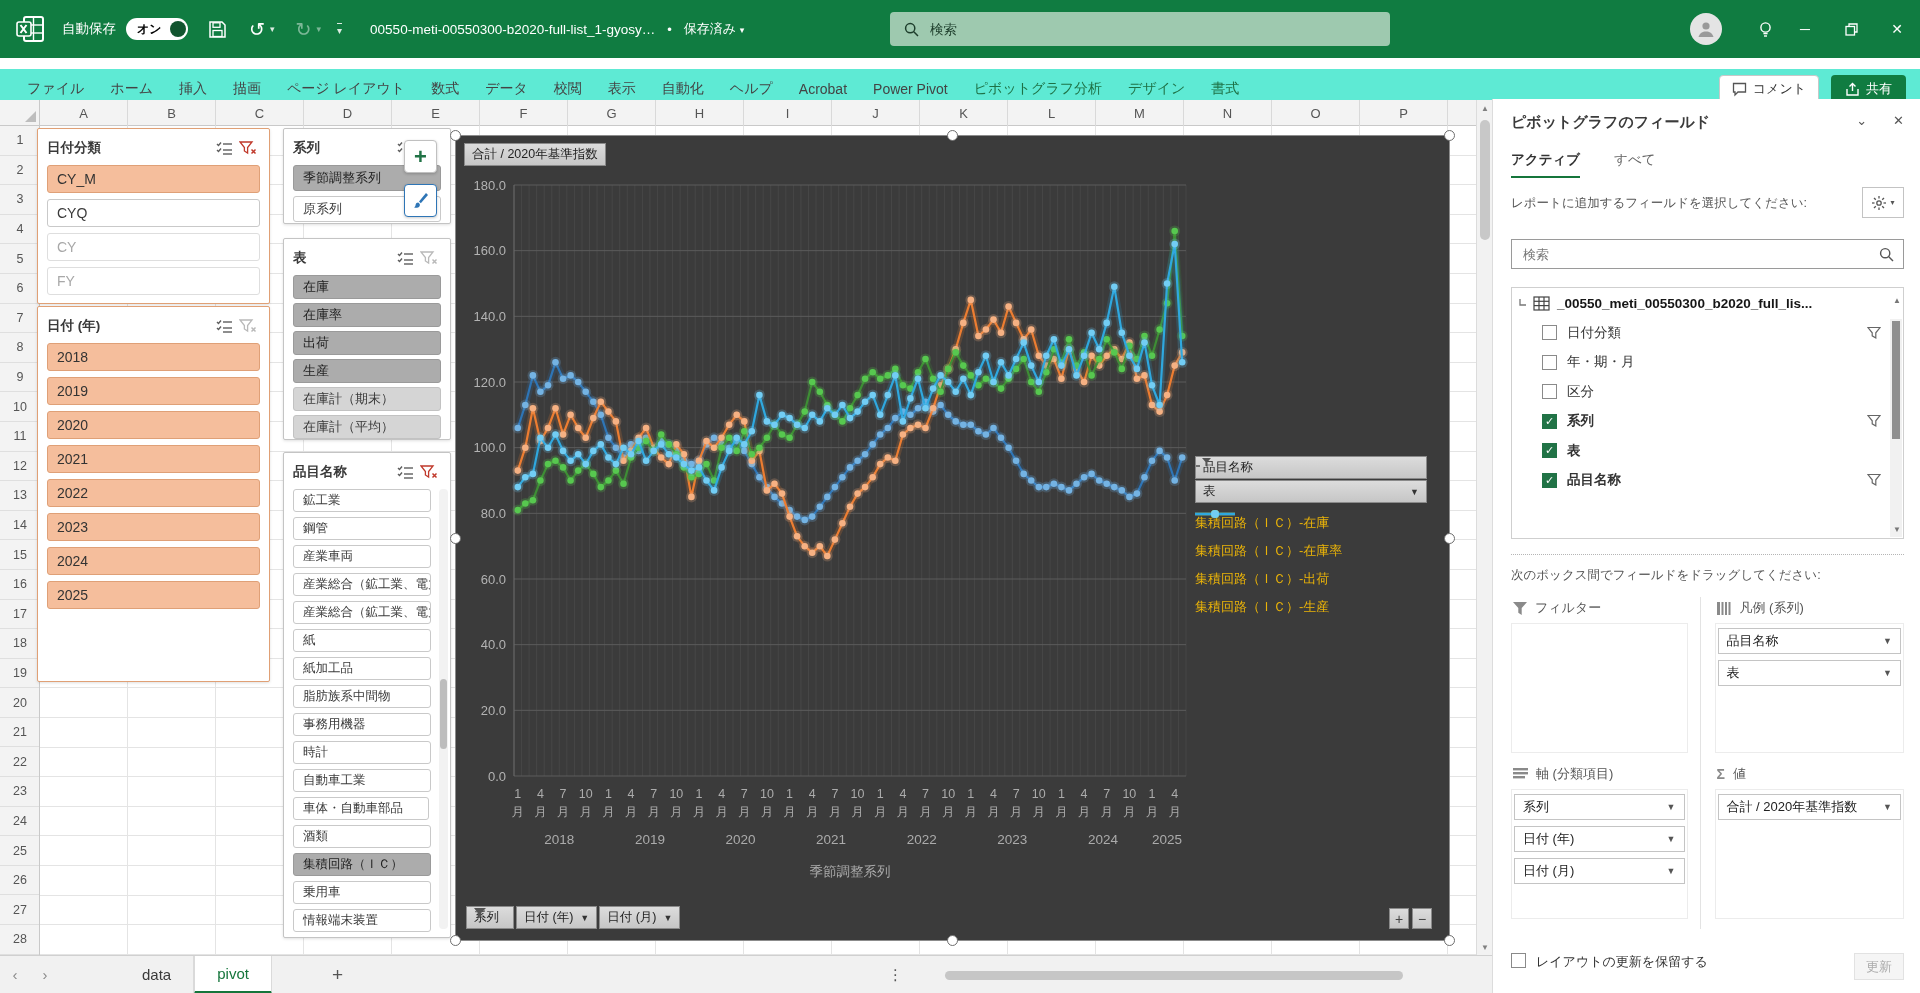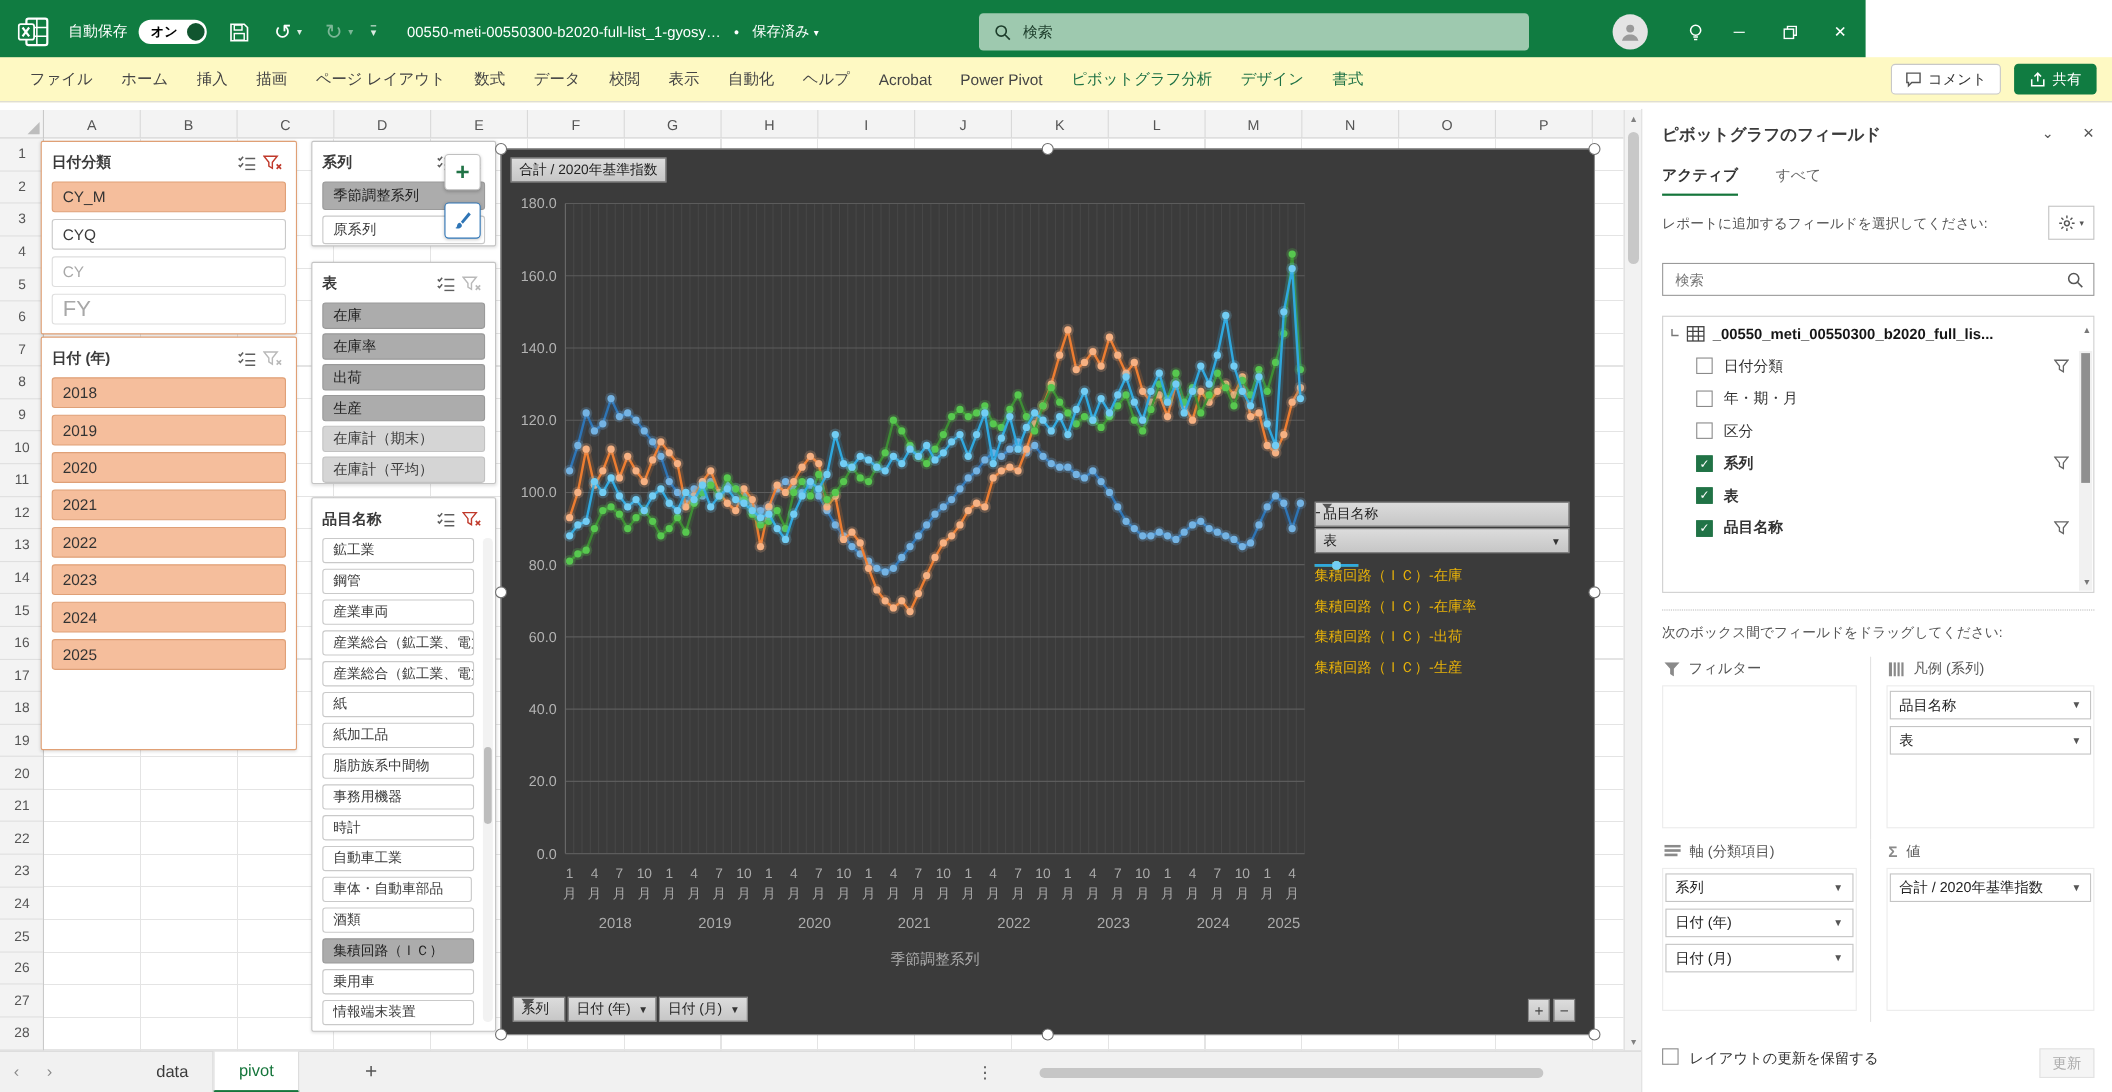--- a/index.html
+++ b/index.html
@@ -1,40 +1,40 @@
 <!DOCTYPE html>
 <html><head>
 <meta charset="utf-8">
 <style>
   html,body{margin:0;padding:0;background:#e8e8e8;}
   *{box-sizing:border-box;font-family:"Liberation Sans","DejaVu Sans",sans-serif;}
   #app{position:relative;width:1920px;height:993px;background:#fff;overflow:hidden;}
 
   
-  .titlebar{position:absolute;left:0;top:0;width:1696px;height:58px;background:#107C41;display:flex;align-items:center;color:#fff;}
+  .titlebar{position:absolute;left:0;top:0;width:1920px;height:58px;background:#107C41;display:flex;align-items:center;color:#fff;}
   .tb-logo{width:30px;height:30px;margin-left:16px;}
   .tb-autosave{margin-left:16px;font-size:13.5px;}
   .tb-toggle{margin-left:10px;width:62px;height:22px;background:#fff;border-radius:11px;display:flex;align-items:center;cursor:pointer;}
   .tb-toggle .on{color:#000000;font-size:12px;font-weight:bold;margin-left:11px;}
   .tb-toggle .knob{width:16px;height:16px;border-radius:50%;background:#11552F;margin-left:8px;}
   .tb-ic{margin-left:18px;width:22px;height:22px;display:flex;align-items:center;justify-content:center;color:#fff;cursor:pointer;}
   .tb-caret{font-size:9px;margin-left:2px;opacity:.85;cursor:pointer;}
   .tb-file{margin-left:28px;font-size:13.5px;white-space:nowrap;}
   .tb-dot{margin-left:12px;font-size:13px;}
   .tb-saved{margin-left:12px;font-size:13px;}
   .tb-search{position:absolute;left:890px;top:12px;width:500px;height:34px;background:#9EC9AF;border-radius:4px;display:flex;align-items:center;color:#1D3D2B;cursor:text;}
   .tb-search svg{margin-left:14px;}
   .tb-search input{border:none;background:transparent;outline:none;font-size:13.5px;color:#1D3D2B;margin-left:9px;width:420px;}
   .tb-search input::placeholder{color:#1D3D2B;}
   .tb-right{position:absolute;right:0;top:0;height:58px;display:flex;align-items:center;}
   .tb-avatar{width:32px;height:32px;border-radius:50%;background:#E4E4E4;display:flex;align-items:center;justify-content:center;margin-right:26px;cursor:pointer;}
   .winbtn{width:46px;height:58px;display:flex;align-items:center;justify-content:center;font-size:14px;cursor:pointer;}
 
   
-  .ribbonrow{position:absolute;left:0;top:52px;width:1920px;height:41px;background:#fef9c3;border-bottom:1px solid #D8D8D8;display:flex;align-items:center;}
+  .ribbonrow{position:absolute;left:0;top:69px;width:1920px;height:41px;background:#5eead4;border-bottom:1px solid #D8D8D8;display:flex;align-items:center;}
   .rtabs{display:flex;align-items:center;margin-left:14px;gap:0;}
   .rtab{padding:0 13px;font-size:14px;color:#444;height:41px;display:flex;align-items:center;cursor:pointer;white-space:nowrap;}
   .rtab.ctx{color:#1E7145;}
   .rr-right{position:absolute;right:14px;display:flex;align-items:center;gap:12px;}
   .btn-comment{display:flex;align-items:center;gap:6px;border:1px solid #C8C8C8;background:#fff;border-radius:4px;height:28px;padding:0 12px;font-size:13px;color:#333;cursor:pointer;}
   .btn-share{display:flex;align-items:center;gap:6px;background:#107C41;border-radius:4px;height:28px;padding:0 14px;font-size:13px;color:#fff;cursor:pointer;}
 
   
   .colheads{position:absolute;left:40px;top:100px;width:1436px;height:26px;display:flex;background:#F3F3F3;border-bottom:1px solid #C9C9C9;}
   .colhead{width:88px;height:26px;font-size:13px;color:#555;display:flex;align-items:center;justify-content:center;border-right:1px solid #D9D9D9;}
@@ -309,21 +309,21 @@
           <span class="sl-hicon red">
             <svg width="18" height="15" viewBox="0 0 18 15">
               <path d="M1 1h12L8.6 6.5V12l-3.2-2V6.5z" fill="none" stroke="currentColor" stroke-width="1.3"></path>
               <path d="M12.5 8.5l4 4M16.5 8.5l-4 4" stroke="currentColor" stroke-width="1.5"></path>
             </svg>
           </span>
         </div>
         <div class="sl-item it-or" style="height: 28px; margin-bottom: 6px; font-size: 14px;">CY_M</div>
         <div class="sl-item " style="height: 28px; margin-bottom: 6px; font-size: 14px;">CYQ</div>
         <div class="sl-item it-nd" style="height: 28px; margin-bottom: 6px; font-size: 14px;">CY</div>
-        <div class="sl-item it-nd" style="height: 28px; margin-bottom: 10px; font-size: 20px;">FY</div>
+        <div class="sl-item it-nd" style="height: 28px; margin-bottom: 10px; font-size: 14px;">FY</div>
       </div>
       <div class="slicer orange" style="left: 37px; top: 306px; width: 233px; height: 376px;">
         <div class="sl-head">
           <span class="sl-title">日付 (年)</span>
           <span class="sl-hicon">
             <svg width="17" height="14" viewBox="0 0 17 14">
               <g stroke="currentColor" stroke-width="1.4" fill="none">
                 <path d="M1 3l1.5 1.5L5 1.5"></path>
                 <line x1="7" y1="3" x2="16" y2="3"></line>
                 <path d="M1 9l1.5 1.5L5 7.5"></path>

